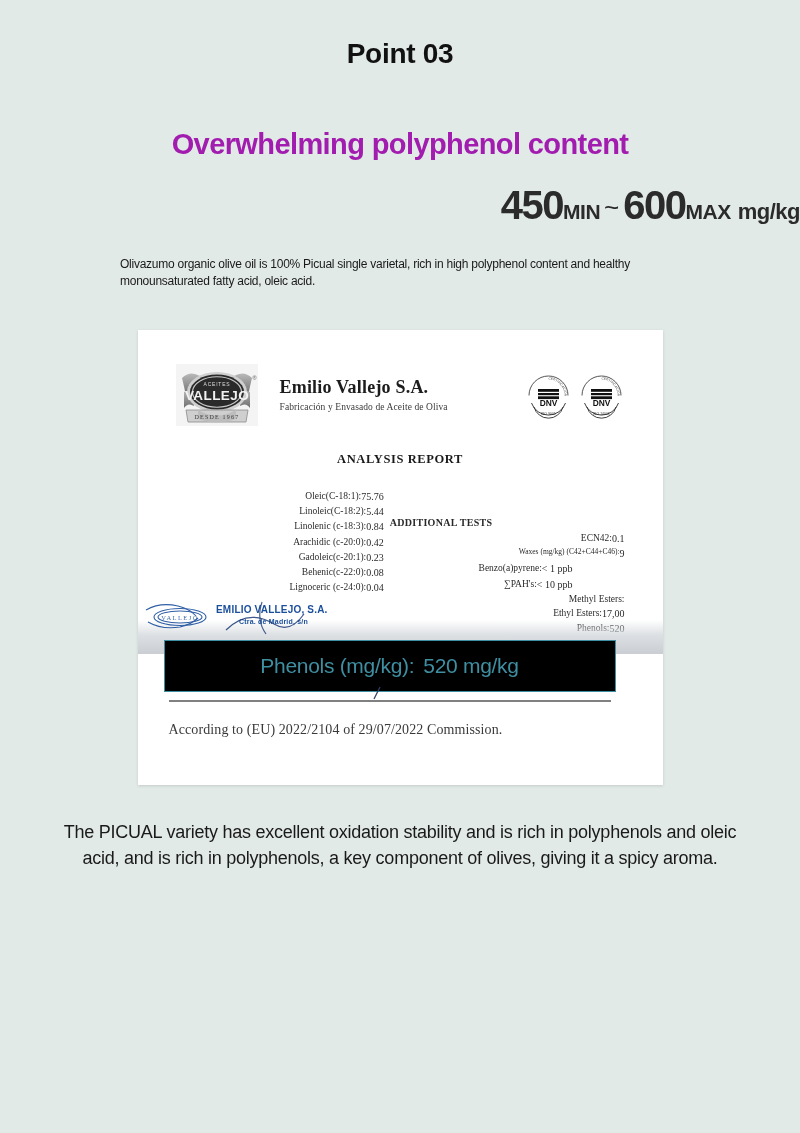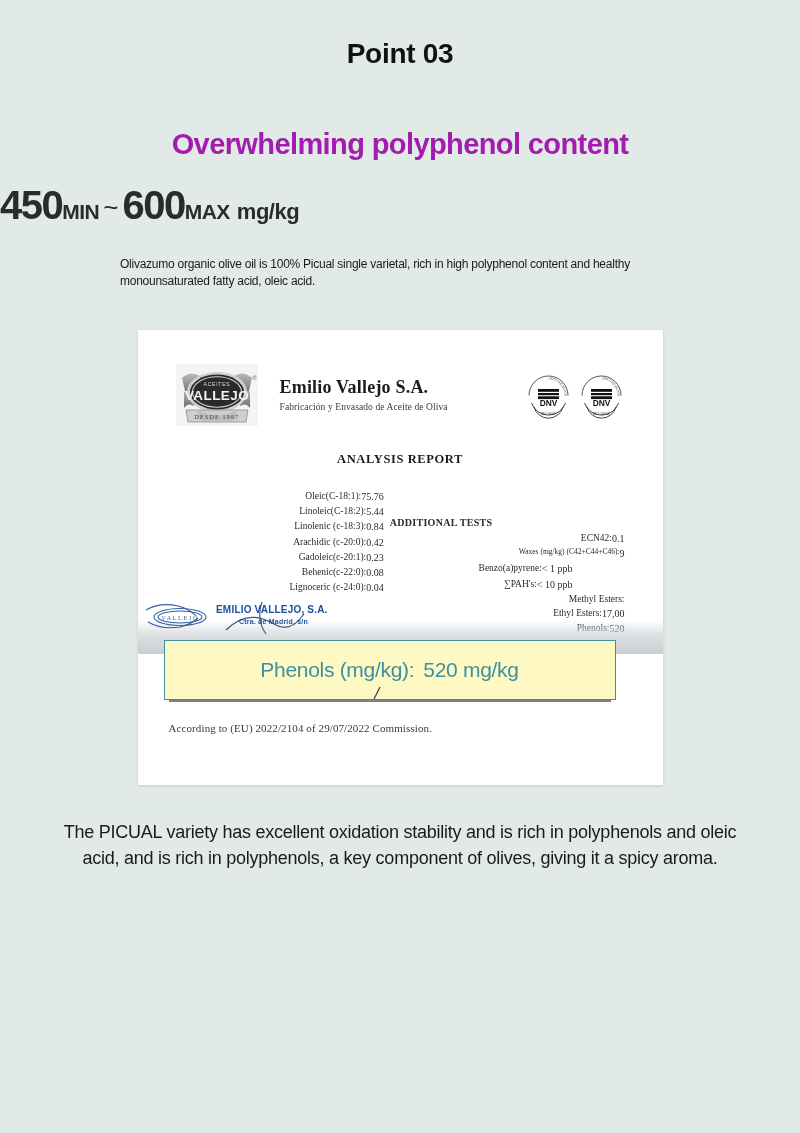--- a/index.html
+++ b/index.html
@@ -38,21 +38,21 @@
     text-align: center;
     font-size: 29px;
     font-weight: bold;
     letter-spacing: -0.6px;
     margin: 0;
     padding-top: 58px;
     color: #a21caf;
   }
 
   .range-line {
-    text-align: left;
+    text-align: right;
     margin: 0;
     padding-top: 22px;
     color: #2b2b2b;
     white-space: nowrap;
   }
   .range-big {
     font-size: 40px;
     font-weight: bold;
     letter-spacing: -1.5px;
   }
@@ -206,23 +206,23 @@
     height: 38px;
   }
   .stamp svg { display: block; }
 
   
   .phenol-box {
     position: absolute;
     left: 26px;
     top: 310px;
     width: 452px;
-    height: 60px;
+    height: 52px;
     border: 1.6px solid #3f8fa2;
-    background: #fef9c3;
+    background: #000000;
     display: flex;
     align-items: center;
     justify-content: center;
     box-sizing: border-box;
   }
   .phenol-text {
     font-size: 21px;
     color: #3f8fa2;
     letter-spacing: -0.3px;
     font-family: "Liberation Sans", sans-serif;
@@ -242,21 +242,21 @@
     top: 370px;
     width: 442px;
     height: 1.5px;
     background: #808080;
   }
   .eu-note {
     position: absolute;
     left: 31px;
     top: 392px;
     font-family: "Liberation Serif", serif;
-    font-size: 11px;
+    font-size: 14px;
     color: #3a3a3a;
     letter-spacing: 0.1px;
   }
 
   
   .outro-copy {
     width: 680px;
     margin: 0 auto;
     padding-top: 34px;
     text-align: center;

